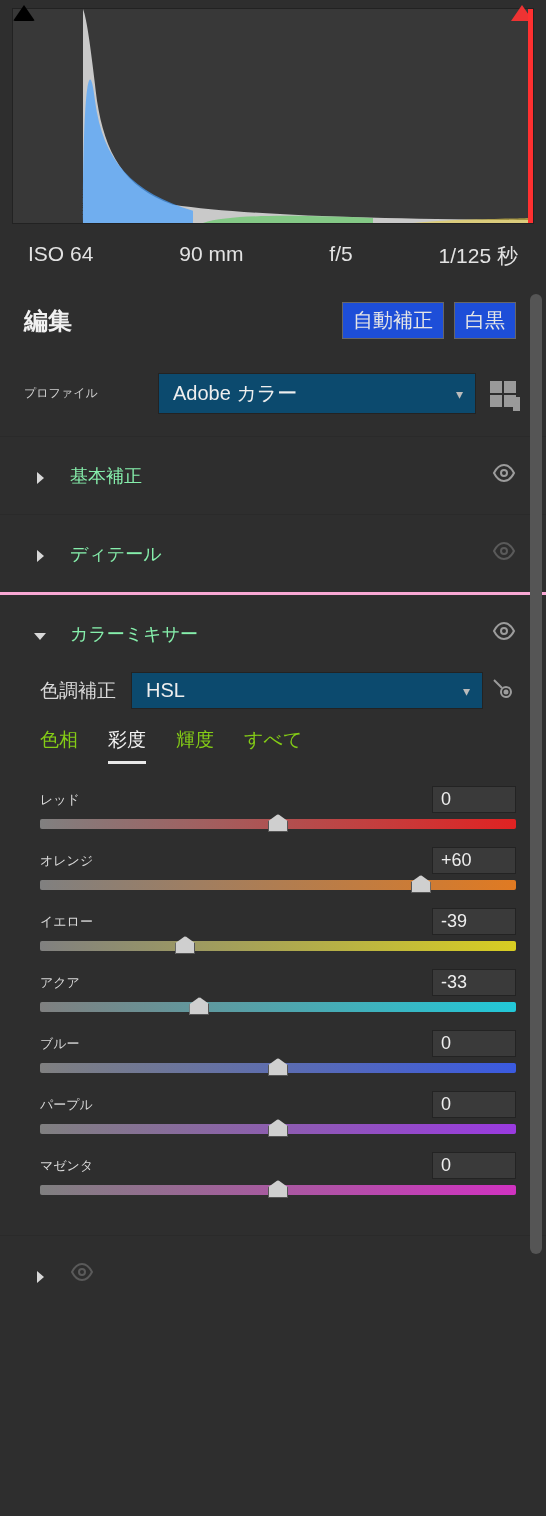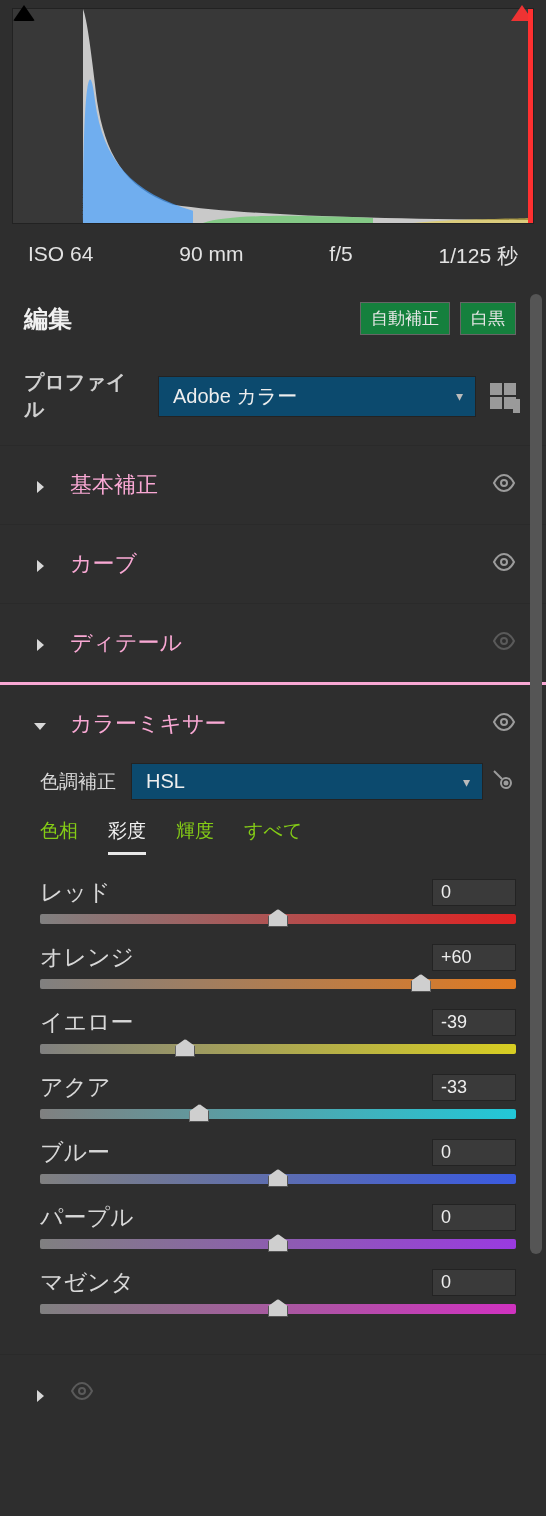--- a/index.html
+++ b/index.html
@@ -17,52 +17,52 @@
   .exif { display: flex; justify-content: space-between; padding: 12px 28px 18px 28px; font-size: 21px; color: #e3e3e3; }
 
   
   .content { position: relative; padding: 0 0 0 0; }
   .scroll-track { position: absolute; right: 4px; top: 294px; bottom: 10px; width: 12px; }
   .scroll-thumb { position:absolute; left:0; right:0; top:0; height: 960px; background:#555; border-radius:6px; }
 
   
   .edit-header { display:flex; align-items:center; padding: 14px 30px 14px 24px; }
   .edit-title { font-size: 24px; font-weight: 600; color:#f0f0f0; flex:1; }
-  .pill { border:1px solid #666; background:#15803d; color:#e6e6e6; font-size:17px; padding:4px 10px; margin-left:10px; cursor:pointer; }
+  .pill { border:1px solid #666; background:#1d4ed8; color:#e6e6e6; font-size:20px; padding:4px 10px; margin-left:10px; cursor:pointer; }
 
   
   .profile-row { display:flex; align-items:center; padding: 20px 30px 22px 24px; gap:14px; }
-  .profile-label { font-size:20px; color:#d0d0d0; width:120px;font-weight:bold; }
+  .profile-label { font-size:12px; color:#d0d0d0; width:120px; }
   .select { flex:1; display:flex; align-items:center; justify-content:space-between; background:#0c4a6e; border:1px solid #232323; padding:6px 12px 6px 14px; color:#eee; font-size:20px; cursor:pointer; }
   .select-chevron { font-size:14px; color:#bbb; }
   .profile-grid { display:grid; grid-template-columns: 12px 12px; grid-template-rows: 12px 12px; gap:2px; position:relative; }
   .profile-grid span { background:#9a9a9a; }
   .profile-grid .mag { position:absolute; right:-4px; bottom:-4px; font-size:12px; color:#9a9a9a;}
 
   
   .panel-h { display:flex; align-items:center; padding: 24px 30px 24px 32px; border-top:1px solid #2a2a2a; }
   .disclosure { width:16px; height:16px; margin-right:22px; }
   .disclosure svg { width:16px; height:16px; fill:#d8d8d8; }
-  .panel-title { font-size:22px; color:#f9a8d4; flex:1; }
+  .panel-title { font-size:18px; color:#86efac; flex:1; }
   .eye { width:24px; }
   .eye svg { width:24px; height:24px; fill:none; stroke:#9c9c9c; stroke-width:2; }
   .eye.dim svg { stroke:#5a5a5a; }
 
   
   .cm-body { padding: 0 30px 22px 40px; }
   .cm-adjust-row { display:flex; align-items:center; gap:5px; margin-bottom:18px; }
   .cm-adjust-label { font-size:19px; width:86px; }
   .target-tool { width:28px; color:#9c9c9c; text-align:center; cursor:pointer; }
   .tabs { display:flex; gap:30px; margin: 10px 0 22px 0; font-size:19px; }
   .tab { color:#84cc16; padding-bottom:8px; cursor:pointer; }
   .tab.active { color:#f2f2f2; border-bottom:3px solid #e8e8e8; }
 
   .slider-row { margin-bottom: 2px; }
   .slider-top { display:flex; align-items:center; justify-content:space-between; margin-bottom:6px; }
-  .slider-label { font-size:23px; }
+  .slider-label { font-size:13px; }
   .slider-val { width:84px; background:#3a3a3a; border:1px solid #232323; color:#eee; font-size:18px; padding:2px 8px; text-align:left; }
   .slider-track { position:relative; height:10px; border-radius:2px; margin-bottom:18px; }
   .slider-thumb { position:absolute; top:-5px; width:20px; height:18px; transform:translateX(-50%); background:#cfcfcf; border:1px solid #555; clip-path: polygon(50% 0, 100% 40%, 100% 100%, 0 100%, 0 40%); cursor:grab; }
   
   .g-red    { background: linear-gradient(to right,#808080,#e02222); }
   .g-orange { background: linear-gradient(to right,#808080,#e07a22); }
   .g-yellow { background: linear-gradient(to right,#808080,#d8ce22); }
   .g-green  { background: linear-gradient(to right,#808080,#22c840); }
   .g-aqua   { background: linear-gradient(to right,#808080,#22c8d8); }
   .g-blue   { background: linear-gradient(to right,#808080,#3a5ae0); }
@@ -120,30 +120,20 @@
     <span class="disclosure"><svg viewBox="0 0 16 16">
           <path d="M5 2 L12 8 L5 14 Z"></path>
         </svg></span>
     <span class="panel-title">基本補正</span>
     <span class="eye"><svg viewBox="0 0 24 24">
           <path d="M2 12 C5 6 9 4 12 4 C15 4 19 6 22 12 C19 18 15 20 12 20 C9 20 5 18 2 12 Z"></path>
           <circle cx="12" cy="12" r="3"></circle>
         </svg></span>
   </div>
 
-  <div class="panel-h">
-    <span class="disclosure"><svg viewBox="0 0 16 16">
-          <path d="M5 2 L12 8 L5 14 Z"></path>
-        </svg></span>
-    <span class="panel-title">カーブ</span>
-    <span class="eye"><svg viewBox="0 0 24 24">
-          <path d="M2 12 C5 6 9 4 12 4 C15 4 19 6 22 12 C19 18 15 20 12 20 C9 20 5 18 2 12 Z"></path>
-          <circle cx="12" cy="12" r="3"></circle>
-        </svg></span>
-  </div>
 
   <div class="panel-h">
     <span class="disclosure"><svg viewBox="0 0 16 16">
           <path d="M5 2 L12 8 L5 14 Z"></path>
         </svg></span>
     <span class="panel-title">ディテール</span>
     <span class="eye dim"><svg viewBox="0 0 24 24">
           <path d="M2 12 C5 6 9 4 12 4 C15 4 19 6 22 12 C19 18 15 20 12 20 C9 20 5 18 2 12 Z"></path>
           <circle cx="12" cy="12" r="3"></circle>
         </svg></span>

